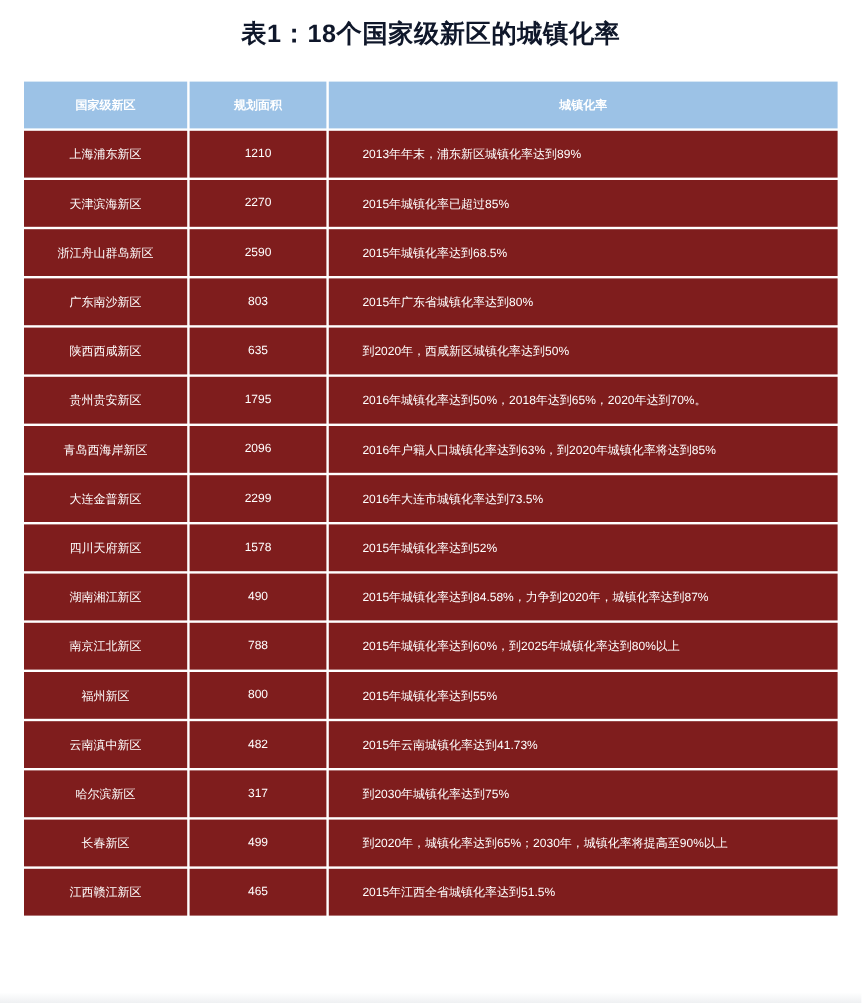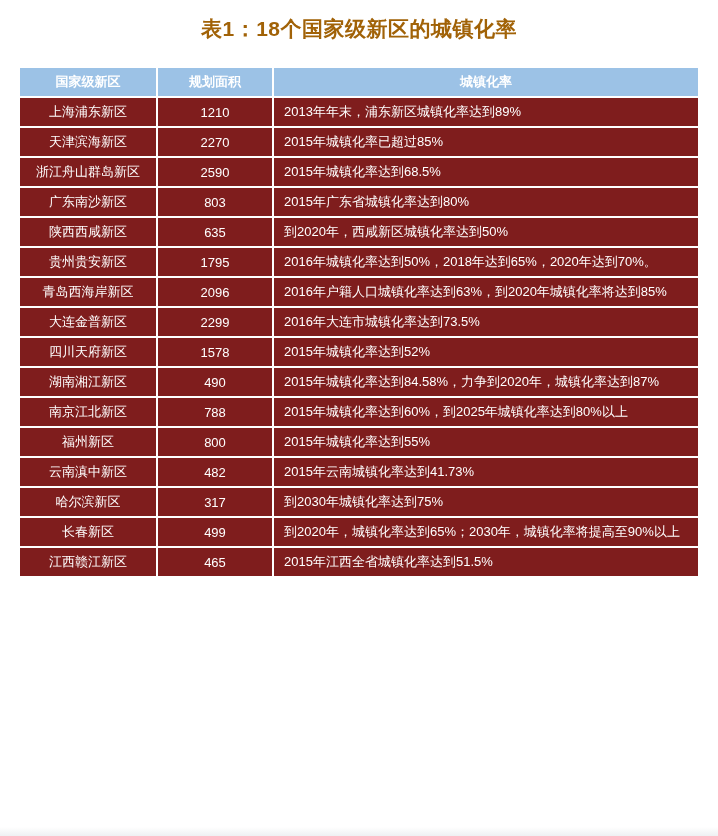--- a/index.html
+++ b/index.html
@@ -12,54 +12,54 @@
     font-family: "Liberation Sans", "DejaVu Sans", sans-serif;
     position: relative;
   }
   .page-title {
     margin: 0;
     padding-top: 16px;
     text-align: center;
     font-size: 21px;
     line-height: 26px;
     font-weight: 700;
-    color: #a16207;
+    color: #0f172a;
     letter-spacing: 0.5px;
   }
   table.data-table {
     border-collapse: separate;
     border-spacing: 2px;
     table-layout: fixed;
     width: 682px;
     margin: 24px 18px 0 18px;
   }
   col.col-name { width: 136px; }
   col.col-area { width: 114px; }
   col.col-rate { width: auto; }
   th, td {
-    height: 28px;
-    font-size: 13px;
+    height: 39px;
+    font-size: 10px;
     color: #ffffff;
     padding: 0;
     vertical-align: middle;
     overflow: hidden;
   }
   th {
     background: #9cc2e6;
     font-weight: 700;
     text-align: center;
   }
   td {
     background: #7f1d1d;
     font-weight: 400;
   }
   td.c0, td.c1 { text-align: center; }
   td.c2 {
     text-align: left;
-    padding-left: 10px;
+    padding-left: 28px;
     white-space: pre-wrap;
   }
   .footer-strip {
     position: absolute;
     left: 0;
     bottom: 0;
     width: 718px;
     height: 9px;
     background: linear-gradient(to bottom, #ffffff, #eef0f2);
   }

